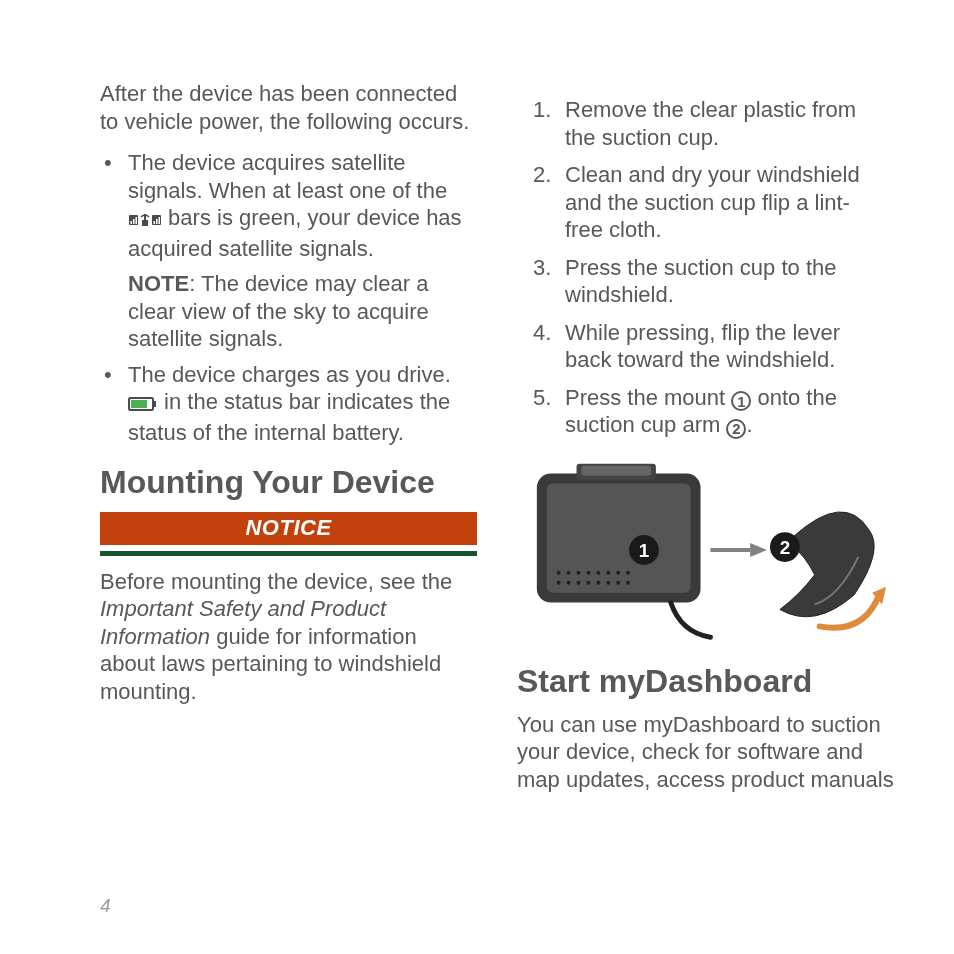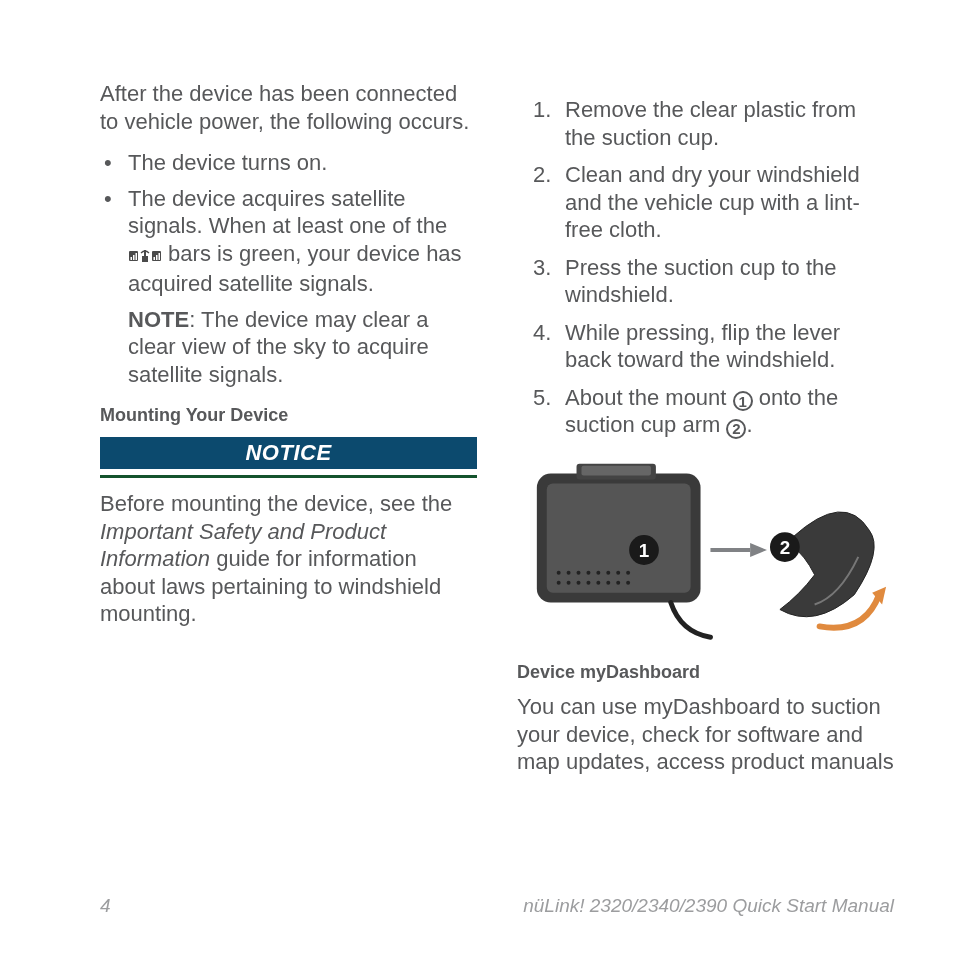--- a/index.html
+++ b/index.html
@@ -48,39 +48,39 @@
     position: absolute;
     left: 4px;
     top: 0;
     color: #57585a;
   }
   .note-label { font-weight: bold; text-align: center; }
   .sub { margin-top: 8px; }
   h2.section {
     font-family: "Helvetica Neue", Helvetica, Arial, sans-serif;
     font-weight: bold;
-    font-size: 18px;
+    font-size: 32px;
     color: #57585a;
     margin: 16px 0 10px 0;
   }
   .notice-box {
     margin: 4px 0 6px 0;
   }
   .notice-header {
-    background: #0c4a6e;
+    background: #c2410c;
     color: #ffffff;
     font-weight: bold;
     font-style: italic;
     text-align: center;
     font-size: 22px;
     padding: 2px 0 3px 0;
     letter-spacing: 0.5px;
   }
   .notice-body {
-    border-top: 3px solid #14532d;
+    border-top: 5px solid #14532d;
     padding-top: 12px;
   }
   .italic { font-style: italic; }
   ol.steps {
     list-style: none;
     padding: 0;
     margin: 16px;
     counter-reset: step;
   }
   ol.steps > li {
@@ -141,63 +141,67 @@
 <body>
 
 <div class="page">
   <div class="columns">
 
     <div class="col col-left">
       <p class="lead">After the device has been connected to vehicle power, the following occurs.</p>
 
       <ul class="bullets">
         <li>
-          <span>The device turns on.</span>
-        </li>
-        <li>
           <span>The device acquires satellite signals. When at least one of the </span><span class="icon"><svg width="34" height="16" viewBox="0 0 34 16">
             <rect x="0" y="0" width="34" height="16" fill="none"></rect>
             <rect x="1" y="3" width="9" height="10" rx="1" fill="#4a4a4a"></rect>
             <rect x="24" y="3" width="9" height="10" rx="1" fill="#4a4a4a"></rect>
 
             <rect x="14" y="8" width="6" height="6" fill="#4a4a4a"></rect>
             <rect x="16" y="2" width="2" height="7" fill="#4a4a4a"></rect>
             <path d="M13 5 Q17 1 21 5" stroke="#4a4a4a" stroke-width="1.3" fill="none"></path>
 
             <rect x="2.5" y="9" width="1.5" height="3" fill="#fff"></rect>
             <rect x="5" y="7" width="1.5" height="5" fill="#fff"></rect>
             <rect x="7.5" y="5" width="1.5" height="7" fill="#fff"></rect>
             <rect x="25.5" y="9" width="1.5" height="3" fill="#fff"></rect>
             <rect x="28" y="7" width="1.5" height="5" fill="#fff"></rect>
             <rect x="30.5" y="5" width="1.5" height="7" fill="#fff"></rect>
           </svg></span><span> bars is green, your device has acquired satellite signals.</span>
           <p class="sub">
             <span class="note-label">NOTE</span><span>: The device may clear a clear view of the sky to acquire satellite signals.</span>
           </p>
         </li>
+        <li>
+          <span>The device charges as you drive. </span><span class="icon"><svg width="30" height="16" viewBox="0 0 30 16">
+            <rect x="1" y="2" width="24" height="12" rx="1.5" fill="none" stroke="#4a4a4a" stroke-width="2"></rect>
+            <rect x="25" y="5" width="3" height="6" fill="#4a4a4a"></rect>
+            <rect x="3" y="4" width="16" height="8" fill="#4caf50"></rect>
+          </svg></span><span> in the status bar indicates the status of the internal battery.</span>
+        </li>
       </ul>
 
       <h2 class="section">Mounting Your Device</h2>
 
       <div class="notice-box">
         <div class="notice-header">NOTICE</div>
       </div>
       <p class="notice-body">
         <span>Before mounting the device, see the </span><span class="italic">Important Safety and Product Information</span><span> guide for information about laws pertaining to windshield mounting.</span>
       </p>
     </div>
 
     <div class="col col-right">
       <ol class="steps">
         <li><span>Remove the clear plastic from the suction cup.</span></li>
-        <li><span>Clean and dry your windshield and the vehicle cup with a lint-free cloth.</span></li>
+        <li><span>Clean and dry your windshield and the suction cup flip a lint-free cloth.</span></li>
         <li><span>Press the suction cup to the windshield.</span></li>
         <li><span>While pressing, flip the lever back toward the windshield.</span></li>
         <li>
-          <span>About the mount </span><span class="circled">1</span><span> onto the suction cup arm </span><span class="circled">2</span><span>.</span>
+          <span>Press the mount </span><span class="circled">1</span><span> onto the suction cup arm </span><span class="circled">2</span><span>.</span>
         </li>
       </ol>
 
       <div class="diagram">
         <svg viewBox="0 0 380 190" width="100%" height="100%">
 
           <g>
             <rect x="20" y="18" width="165" height="130" rx="14" fill="#3a3a3a"></rect>
             <rect x="30" y="28" width="145" height="110" rx="6" fill="#555"></rect>
 
@@ -241,23 +245,22 @@
 
           <g font-family="Arial" font-weight="bold">
             <circle cx="128" cy="95" r="15" fill="#1a1a1a"></circle>
             <text x="128" y="102" text-anchor="middle" font-size="19" fill="#ffffff">1</text>
             <circle cx="270" cy="92" r="15" fill="#1a1a1a"></circle>
             <text x="270" y="99" text-anchor="middle" font-size="19" fill="#ffffff">2</text>
           </g>
         </svg>
       </div>
 
-      <h2 class="section">Device myDashboard</h2>
+      <h2 class="section">Start myDashboard</h2>
       <p>You can use myDashboard to suction your device, check for software and map updates, access product manuals</p>
     </div>
 
   </div>
 
   <div class="footer">
     <span class="footer-left">4</span>
-    <span>nüLink! 2320/2340/2390 Quick Start Manual</span>
   </div>
 </div>
 
 </body></html>

